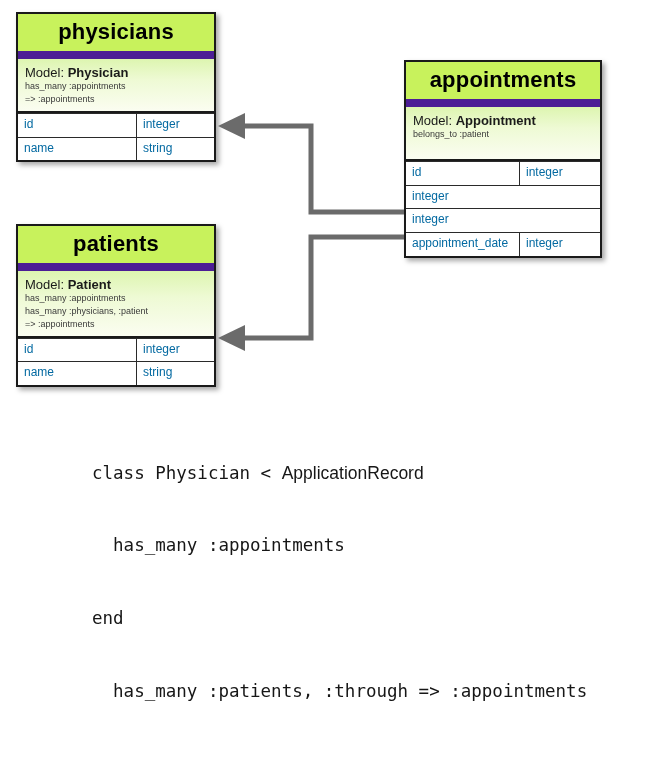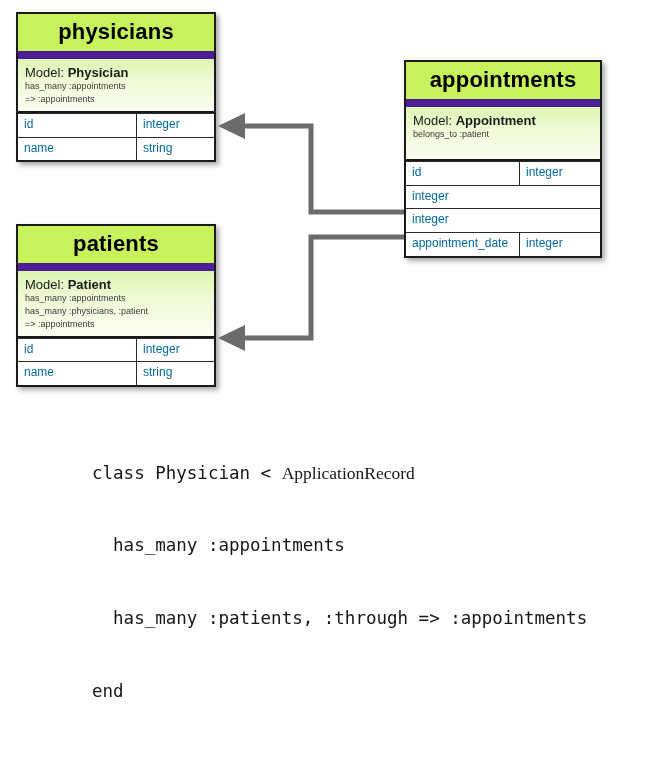--- a/index.html
+++ b/index.html
@@ -104,21 +104,21 @@
     left: 92px;
     top: 412px;
     width: 560px;
     font-family: "DejaVu Sans Mono", "Liberation Mono", monospace;
     font-size: 17.5px;
     line-height: 24.3px;
     color: #161616;
     white-space: pre;
   }
   .code-line { white-space: pre; }
-  .code-line .cls { font-family: Liberation Serif, serif; }
+  .code-line .cls { font-family: Liberation Sans, sans-serif; }
   .code-blank { height: 24.3px; }
 </style>
 </head>
 <body>
 
 <div id="diagram">
 
   <div class="entity" id="entity-physicians">
     <div class="entity-title">physicians</div>
     <div class="entity-model">
@@ -183,22 +183,22 @@
     <polygon points="218,126 245,113 245,139" fill="#6b6b6b"></polygon>
 
     <path d="M 404 237 L 311 237 L 311 338 L 238 338" fill="none" stroke="#6b6b6b" stroke-width="5" stroke-linecap="butt" stroke-linejoin="miter"></path>
     <polygon points="218,338 245,325 245,351" fill="#6b6b6b"></polygon>
   </svg>
 </div>
 
 <div id="code-block">
   <div class="code-line"><span>class Physician &lt; </span><span class="cls">ApplicationRecord</span></div>
   <div class="code-line"><span>  has_many :appointments</span></div>
+  <div class="code-line"><span>end</span></div>
   <div class="code-line"><span>  has_many :patients, :through =&gt; :appointments</span></div>
-  <div class="code-line"><span>end</span></div>
   <div class="code-line code-blank">&nbsp;</div>
   
   
   
   
   
   
   
   
   

